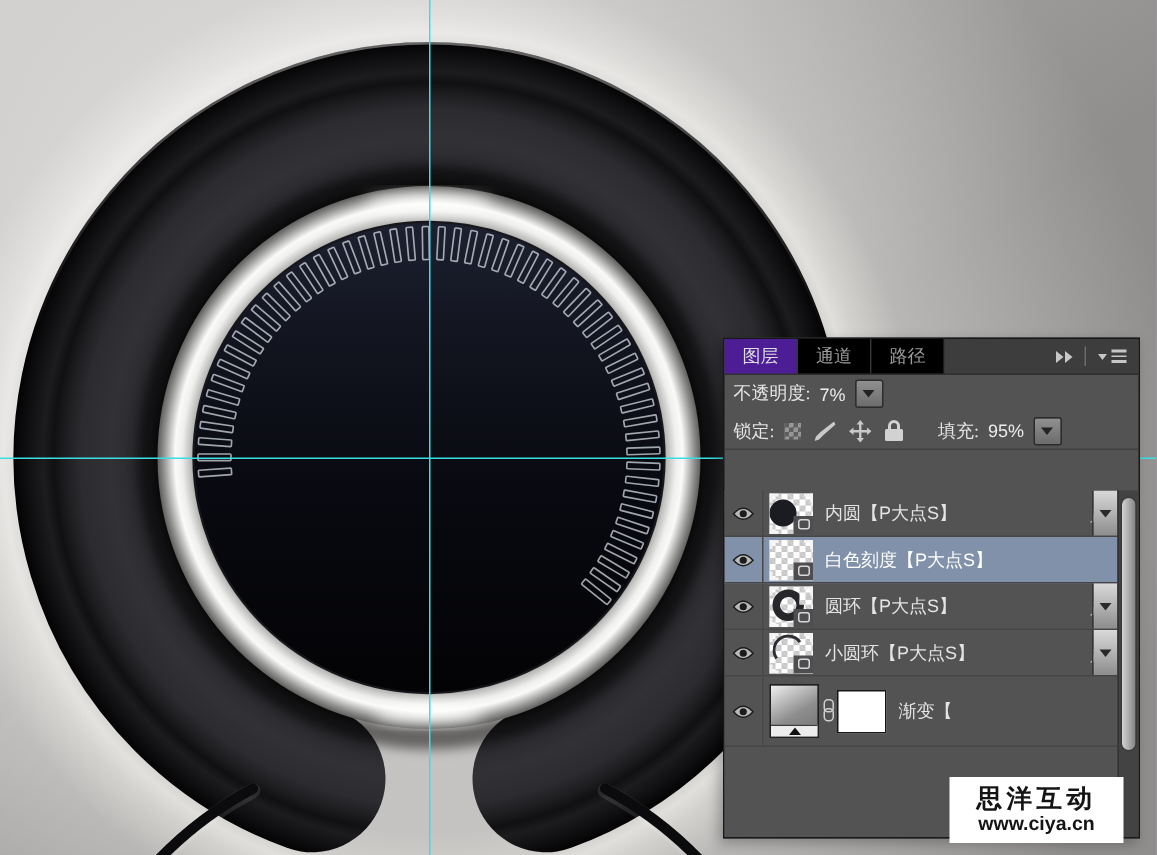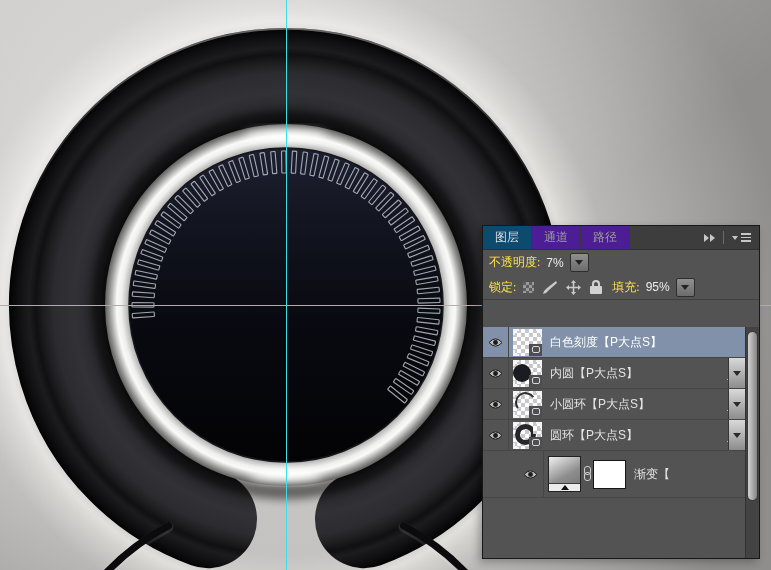--- a/index.html
+++ b/index.html
@@ -7,22 +7,22 @@
   #stage{position:relative;width:771px;height:570px;overflow:hidden;background:#c6c4c1;
          font-family:"Liberation Sans","DejaVu Sans",sans-serif;}
   #cv{position:absolute;left:0;top:0;z-index:1;}
 
   
   .panel{position:absolute;left:482px;top:225px;width:278px;height:334px;z-index:5;
          background:#535353;border:1px solid #181818;box-shadow:-3px 3px 8px rgba(0,0,0,.28);
          color:#d2d2d2;font-size:12px;}
   .tabbar{display:flex;align-items:stretch;height:24px;background:#3d3d3d;border-bottom:1px solid #2f2f2f;}
   .tab{width:49px;display:flex;align-items:center;justify-content:center;font-size:12px;
-       color:#9c9c9c;background:#4c1d95;border-right:1px solid #373737;cursor:default;}
-  .tab.active{background:#0c4a6e;color:#dddddd;text-align:center;}
+       color:#9c9c9c;background:#000000;border-right:1px solid #373737;cursor:default;}
+  .tab.active{background:#4c1d95;color:#dddddd;text-align:center;}
   .tab-sp{flex:1;}
   .pp-collapse{display:flex;align-items:center;gap:1px;padding:0 4px;}
   .pp-collapse i{width:0;height:0;border-top:4px solid transparent;border-bottom:4px solid transparent;border-left:5px solid #c7c7c7;}
   .pp-div{width:1px;height:13px;background:#6a6a6a;margin:0 4px;align-self:center;}
   .pp-menu{display:flex;align-items:center;gap:3px;padding:0 8px 0 4px;}
   .pp-menu .tri{width:0;height:0;border-left:3.5px solid transparent;border-right:3.5px solid transparent;border-top:4px solid #c7c7c7;}
   .pp-menu .bars{display:flex;flex-direction:column;gap:2px;}
   .pp-menu .bars i{width:10px;height:1.5px;background:#c7c7c7;display:block;}
 
   .filter-row{display:flex;align-items:center;height:27px;padding:0 6px;border-bottom:1px solid #404040;}
@@ -43,41 +43,41 @@
   .typ{font-weight:bold;font-size:14px;font-family:"DejaVu Serif",serif;}
   .shp{width:11px;height:11px;border:1.5px solid #cfcfcf;}
   .smo{position:relative;width:11px;height:11px;border:1.5px solid #cfcfcf;margin:-3px 0 0 -3px;}
   .smo::after{content:'';position:absolute;left:3px;top:3px;width:8px;height:8px;background:#535353;border:1.5px solid #cfcfcf;}
   .toggle{margin-left:12px;width:12px;height:21px;border:1px solid #252525;border-radius:2px;
           background:linear-gradient(#353535 0 50%,#6f6f6f 50% 100%);position:relative;}
   .toggle i{position:absolute;left:1px;top:10px;width:8px;height:7px;background:#8d8d8d;border:1px solid #2c2c2c;}
 
   .blend-row{display:flex;align-items:center;height:25px;padding:0 6px;}
   .blend-select{width:110px;margin-right:8px;}
-  .plabel{color:#fde047;font-family:Liberation Serif, serif;}
+  .plabel{color:#e5e5e5;font-family:Liberation Serif, serif;}
   .pvalue{color:#ececec;margin-left:6px;}
   .drop-btn{width:19px;height:19px;margin-left:6px;background:linear-gradient(#909090,#6c6c6c);
             border:1px solid #2d2d2d;border-radius:2px;display:flex;align-items:center;justify-content:center;}
   .drop-btn i{width:0;height:0;border-left:4px solid transparent;border-right:4px solid transparent;border-top:5px solid #232323;}
 
   .lock-row{display:flex;align-items:center;height:25px;padding:0 6px;border-bottom:1px solid #404040;}
   .lk{margin-right:9px;display:inline-flex;align-items:center;justify-content:center;}
   .checker-sm{width:11px;height:11px;background-color:#5f5f5f;
     background-image:linear-gradient(45deg,#9a9a9a 25%,transparent 25%,transparent 75%,#9a9a9a 75%),
                      linear-gradient(45deg,#9a9a9a 25%,transparent 25%,transparent 75%,#9a9a9a 75%);
     background-size:6px 6px;background-position:0 0,3px 3px;}
   .lockpad{position:relative;width:12px;height:14px;}
   .lockpad .body{position:absolute;bottom:0;left:0;width:12px;height:8px;background:#d2d2d2;border-radius:1px;}
   .lockpad .shackle{position:absolute;top:0;left:2px;width:8px;height:8px;border:2px solid #d2d2d2;border-bottom:none;border-radius:4px 4px 0 0;}
-  .fill-l{margin-left:1px;}
+  .fill-l{margin-left:14px;}
 
   .rows{position:absolute;left:0;top:101px;right:14px;bottom:0;overflow:hidden;background:#535353;}
   .lrow{position:relative;display:flex;align-items:center;height:31px;border-bottom:1px solid #464646;color:#e4e4e4;}
   .lrow.sel{background:#8191a9;color:#ffffff;}
-  .lrow.tall{height:47px;padding-left:35px;}
+  .lrow.tall{height:47px;}
   .eyec{width:26px;align-self:stretch;display:flex;align-items:center;justify-content:center;border-right:1px solid #474747;flex:none;}
   .checker{background-color:#ffffff;
     background-image:linear-gradient(45deg,#c8c8c8 25%,transparent 25%,transparent 75%,#c8c8c8 75%),
                      linear-gradient(45deg,#c8c8c8 25%,transparent 25%,transparent 75%,#c8c8c8 75%);
     background-size:8px 8px;background-position:0 0,4px 4px;}
   .thumb{position:relative;width:29px;height:27px;margin-left:4px;flex:none;overflow:hidden;}
   .cb{position:absolute;width:6px;height:6px;border:2px solid #f4f4f4;}
   .cb.tl{top:0;left:0;border-right:none;border-bottom:none;}
   .cb.tr{top:0;right:0;border-left:none;border-bottom:none;}
   .cb.bl{bottom:0;left:0;border-right:none;border-top:none;}
@@ -303,36 +303,20 @@
           <i class="body"></i>
         </span>
       <span class="plabel fill-l">填充:</span>
       <span class="pvalue">95%</span>
       <span class="drop-btn">
           <i></i>
         </span>
     </div>
 
     <div class="rows" id="layer-rows">
-        <div class="lrow sel">
-          <span class="eyec">
-            <svg width="15" height="11" viewBox="0 0 15 11">
-              <path d="M1 5.5 Q7.5 -1.8 14 5.5 Q7.5 12.8 1 5.5 Z" fill="#b9b9b9" stroke="#1c1c1c" stroke-width="1"></path>
-              <circle cx="7.5" cy="5.5" r="2.4" fill="#1c1c1c"></circle>
-            </svg>
-          </span>
-          <span class="thumb checker">
-            <i class="cb tl"></i>
-            <i class="cb tr"></i>
-            <i class="cb bl"></i>
-            <i class="cb br"></i>
-            <i class="vbadge"></i>
-          </span>
-          <span class="lname">白色刻度【P大点S】</span>
-        </div>
         <div class="lrow">
           <span class="eyec">
             <svg width="15" height="11" viewBox="0 0 15 11">
               <path d="M1 5.5 Q7.5 -1.8 14 5.5 Q7.5 12.8 1 5.5 Z" fill="#b9b9b9" stroke="#1c1c1c" stroke-width="1"></path>
               <circle cx="7.5" cy="5.5" r="2.4" fill="#1c1c1c"></circle>
             </svg>
           </span>
           <span class="thumb checker">
             <i class="shp-inner-circle"></i>
             <i class="cb tl"></i>
@@ -340,40 +324,35 @@
             <i class="cb bl"></i>
             <i class="cb br"></i>
             <i class="vbadge"></i>
           </span>
           <span class="lname">内圆【P大点S】</span>
           <span class="fx">fx</span>
           <span class="chev">
             <i></i>
           </span>
         </div>
-        <div class="lrow">
+        <div class="lrow sel">
           <span class="eyec">
             <svg width="15" height="11" viewBox="0 0 15 11">
               <path d="M1 5.5 Q7.5 -1.8 14 5.5 Q7.5 12.8 1 5.5 Z" fill="#b9b9b9" stroke="#1c1c1c" stroke-width="1"></path>
               <circle cx="7.5" cy="5.5" r="2.4" fill="#1c1c1c"></circle>
             </svg>
           </span>
           <span class="thumb checker">
-            <i class="shp-thin-arc"></i>
             <i class="cb tl"></i>
             <i class="cb tr"></i>
             <i class="cb bl"></i>
             <i class="cb br"></i>
             <i class="vbadge"></i>
           </span>
-          <span class="lname">小圆环【P大点S】</span>
-          <span class="fx">fx</span>
-          <span class="chev">
-            <i></i>
-          </span>
+          <span class="lname">白色刻度【P大点S】</span>
         </div>
         <div class="lrow">
           <span class="eyec">
             <svg width="15" height="11" viewBox="0 0 15 11">
               <path d="M1 5.5 Q7.5 -1.8 14 5.5 Q7.5 12.8 1 5.5 Z" fill="#b9b9b9" stroke="#1c1c1c" stroke-width="1"></path>
               <circle cx="7.5" cy="5.5" r="2.4" fill="#1c1c1c"></circle>
             </svg>
           </span>
           <span class="thumb checker">
             <i class="shp-ring"></i>
@@ -383,20 +362,41 @@
             <i class="cb bl"></i>
             <i class="cb br"></i>
             <i class="vbadge"></i>
           </span>
           <span class="lname">圆环【P大点S】</span>
           <span class="fx">fx</span>
           <span class="chev">
             <i></i>
           </span>
         </div>
+        <div class="lrow">
+          <span class="eyec">
+            <svg width="15" height="11" viewBox="0 0 15 11">
+              <path d="M1 5.5 Q7.5 -1.8 14 5.5 Q7.5 12.8 1 5.5 Z" fill="#b9b9b9" stroke="#1c1c1c" stroke-width="1"></path>
+              <circle cx="7.5" cy="5.5" r="2.4" fill="#1c1c1c"></circle>
+            </svg>
+          </span>
+          <span class="thumb checker">
+            <i class="shp-thin-arc"></i>
+            <i class="cb tl"></i>
+            <i class="cb tr"></i>
+            <i class="cb bl"></i>
+            <i class="cb br"></i>
+            <i class="vbadge"></i>
+          </span>
+          <span class="lname">小圆环【P大点S】</span>
+          <span class="fx">fx</span>
+          <span class="chev">
+            <i></i>
+          </span>
+        </div>
         <div class="lrow tall">
           <span class="eyec">
             <svg width="15" height="11" viewBox="0 0 15 11">
               <path d="M1 5.5 Q7.5 -1.8 14 5.5 Q7.5 12.8 1 5.5 Z" fill="#b9b9b9" stroke="#1c1c1c" stroke-width="1"></path>
               <circle cx="7.5" cy="5.5" r="2.4" fill="#1c1c1c"></circle>
             </svg>
           </span>
           <span class="gthumb">
             <span class="gbar">
               <i></i>
@@ -405,14 +405,18 @@
           <span class="chain"></span>
           <span class="mask"></span>
           <span class="lname">渐变【</span>
         </div>
       </div>
     <div class="vscroll">
       <div class="vthumb"></div>
     </div>
   </div>
 
+  <div class="wm">
+    <div class="l1">思洋互动</div>
+    <div class="l2">www.ciya.cn</div>
+  </div>
 
 </div>
 
 </body></html>

